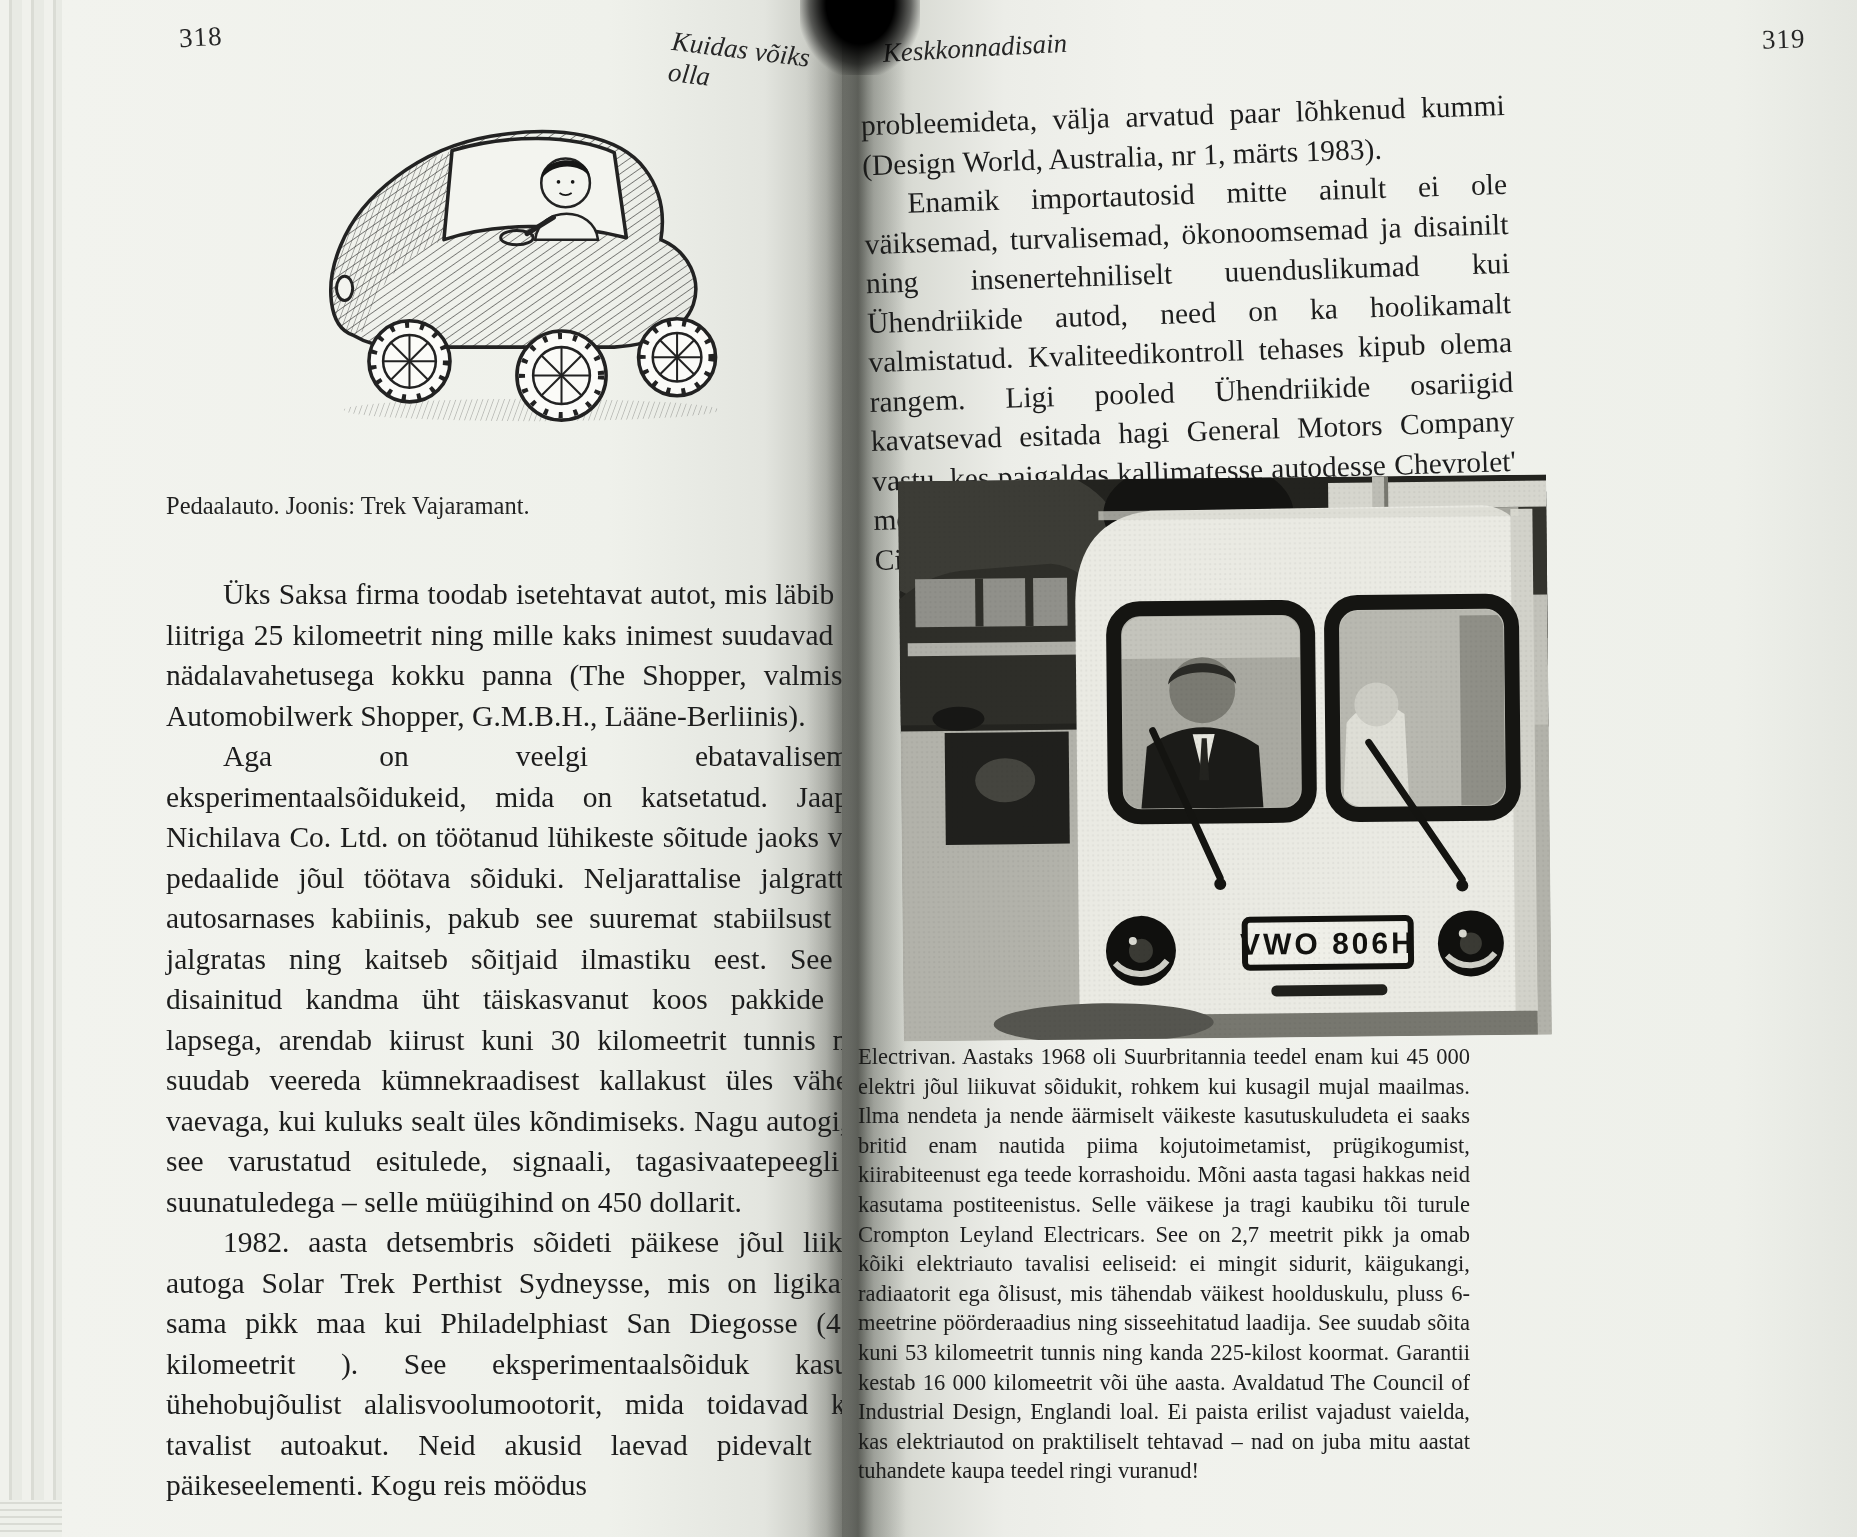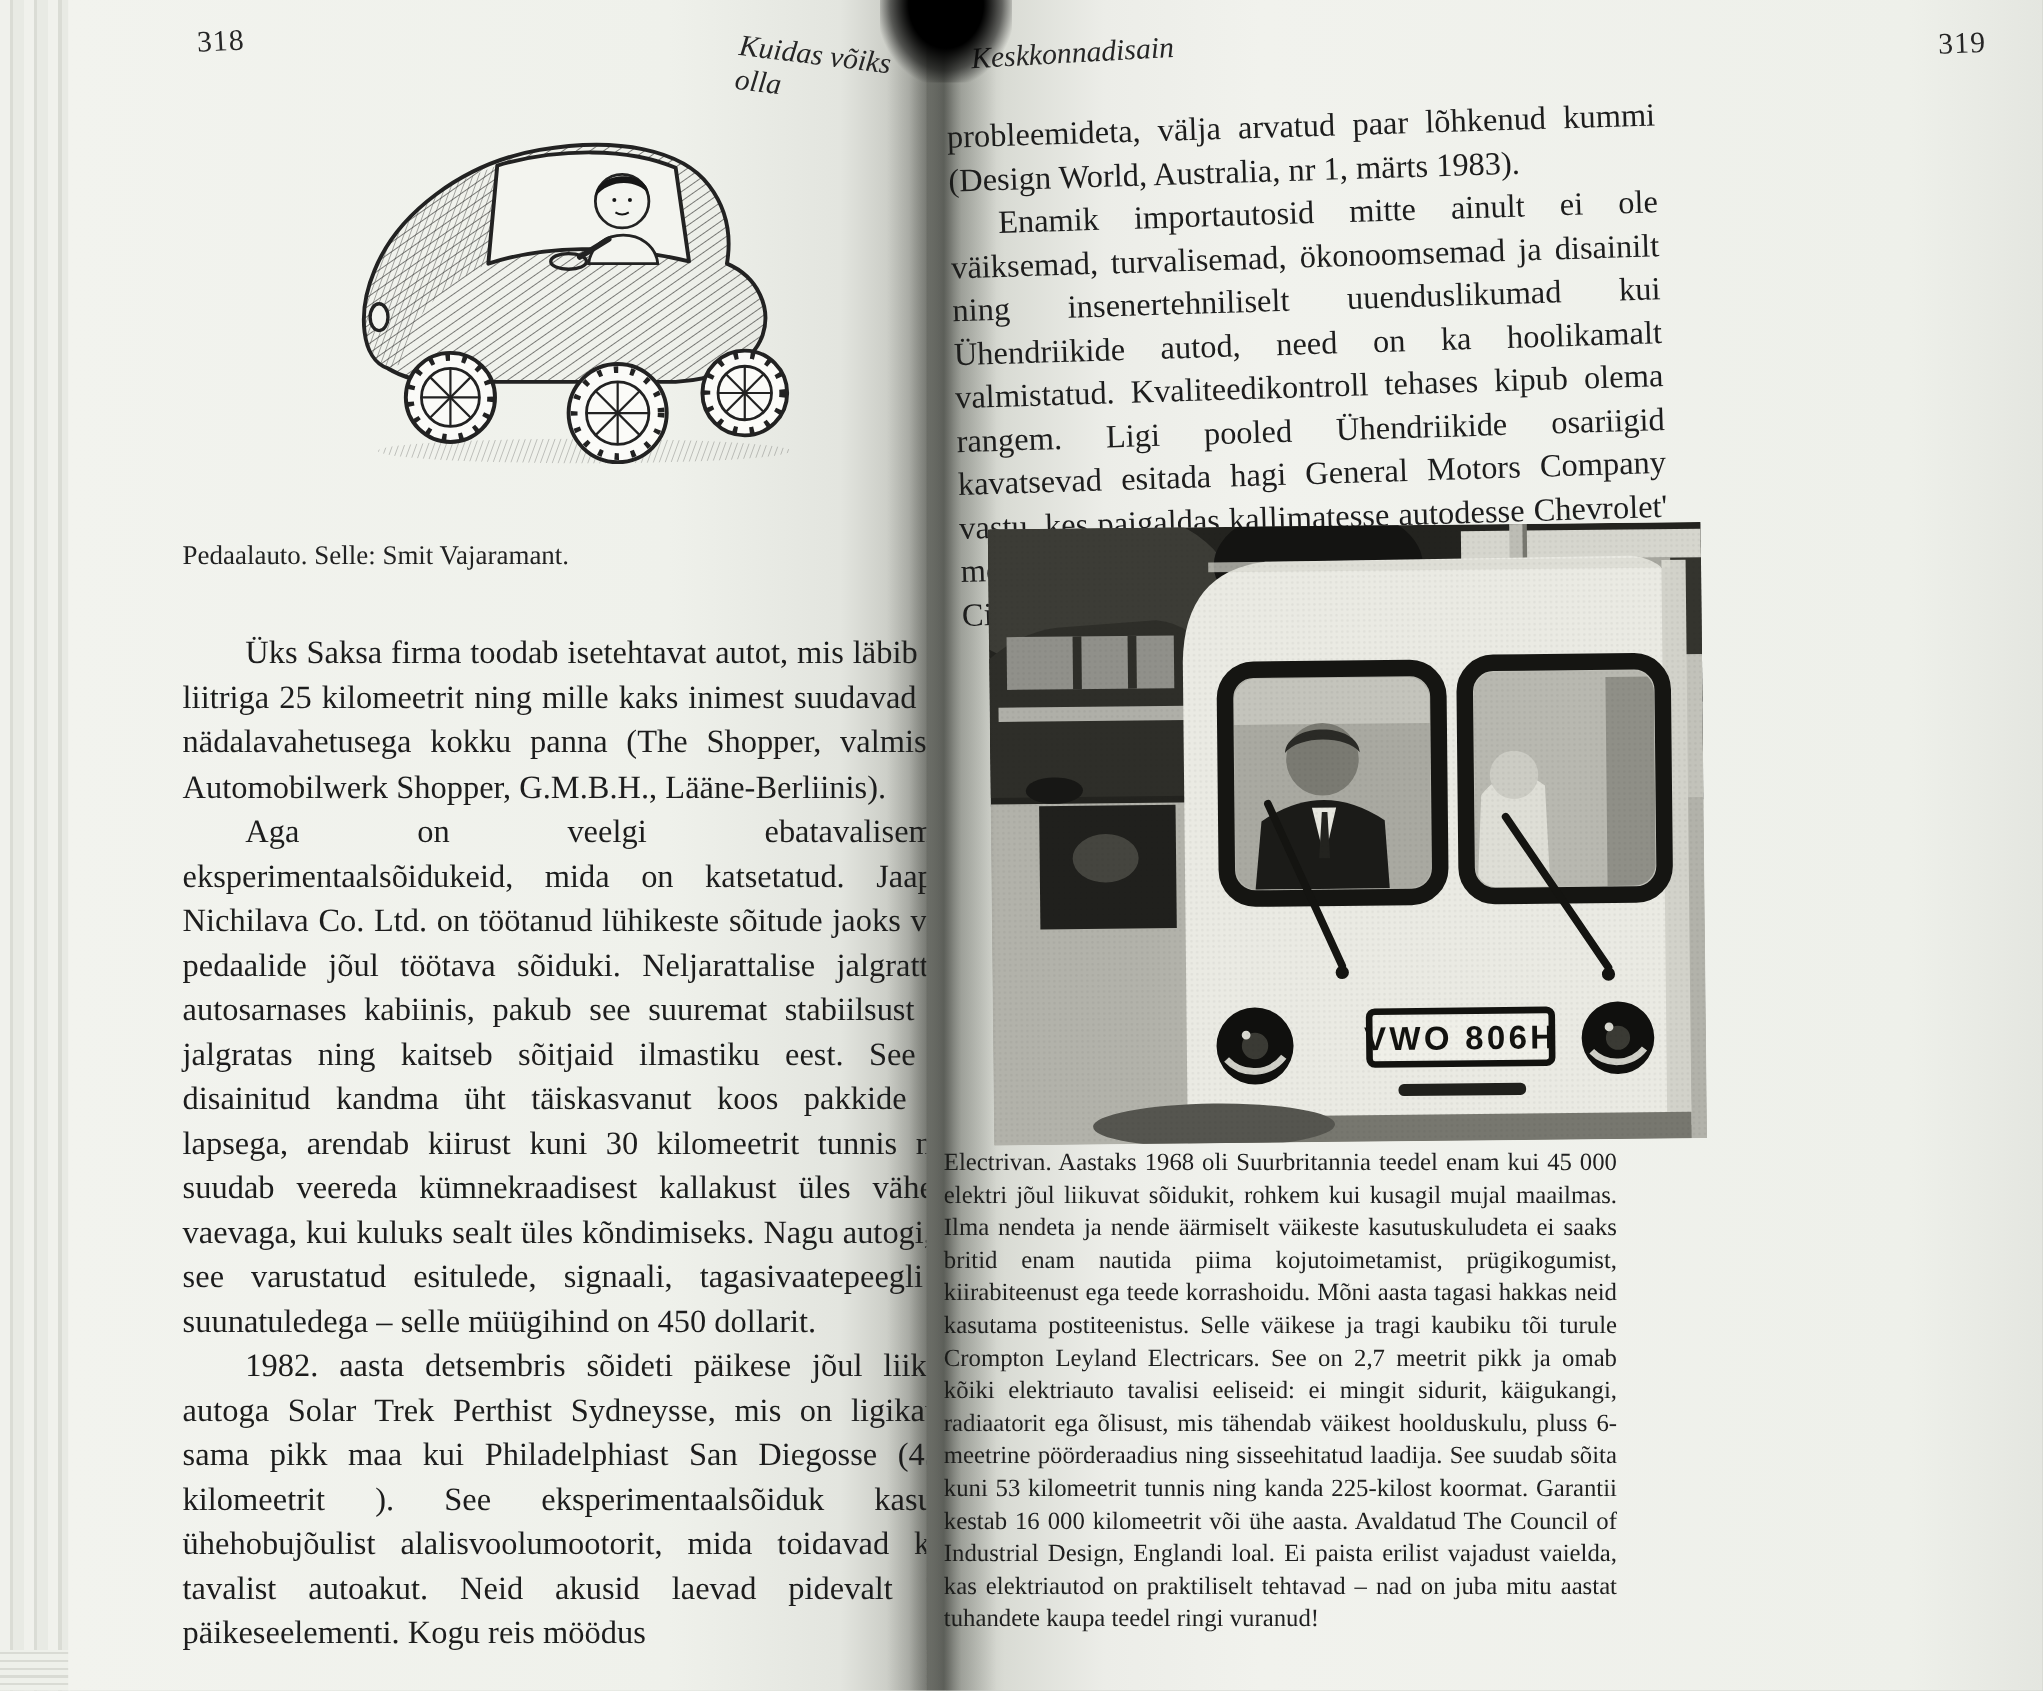--- a/index.html
+++ b/index.html
@@ -151,21 +151,21 @@
               <line x1="348" y1="268" x2="396" y2="268"></line>
             <line x1="355" y1="251" x2="389" y2="285"></line>
               <line x1="389" y1="251" x2="355" y2="285"></line>
           </g>
         </g>
 
         <ellipse cx="44" cy="200" rx="8" ry="12" fill="#f3f4ef" stroke="#222" stroke-width="3"></ellipse>
       </svg>
     </div>
 
-    <div class="lp-caption">Pedaalauto. Selle: Smit Vajaramant.</div>
+    <div class="lp-caption">Pedaalauto. Joonis: Trek Vajaramant.</div>
 
     <div class="lp-body">
       <p>Üks Saksa firma toodab isetehtavat autot, mis läbib ühe liitriga 25 kilomeetrit ning mille kaks inimest suudavad ühe nädalavahetusega kokku panna (The Shopper, valmistaja Automobilwerk Shopper, G.M.B.H., Lääne-Berliinis).</p>
       <p>Aga on veelgi ebatavalisemaid eksperimentaalsõidukeid, mida on katsetatud. Jaapani Nichilava Co. Ltd. on töötanud lühikeste sõitude jaoks välja pedaalide jõul töötava sõiduki. Neljarattalise jalgrattana autosarnases kabiinis, pakub see suuremat stabiilsust kui jalgratas ning kaitseb sõitjaid ilmastiku eest. See on disainitud kandma üht täiskasvanut koos pakkide või lapsega, arendab kiirust kuni 30 kilomeetrit tunnis ning suudab veereda kümnekraadisest kallakust üles vähema vaevaga, kui kuluks sealt üles kõndimiseks. Nagu autogi, on see varustatud esitulede, signaali, tagasivaatepeegli ja suunatuledega – selle müügihind on 450 dollarit.</p>
       <p>1982. aasta detsembris sõideti päikese jõul liikuva autoga Solar Trek Perthist Sydneysse, mis on ligikaudu sama pikk maa kui Philadelphiast San Diegosse (4300 kilomeetrit ). See eksperimentaalsõiduk kasutab ühehobujõulist alalisvoolumootorit, mida toidavad kaks tavalist autoakut. Neid akusid laevad pidevalt 720 päikeseelementi. Kogu reis möödus</p>
     </div>
   </div>
 
   <div class="page-right">
     

